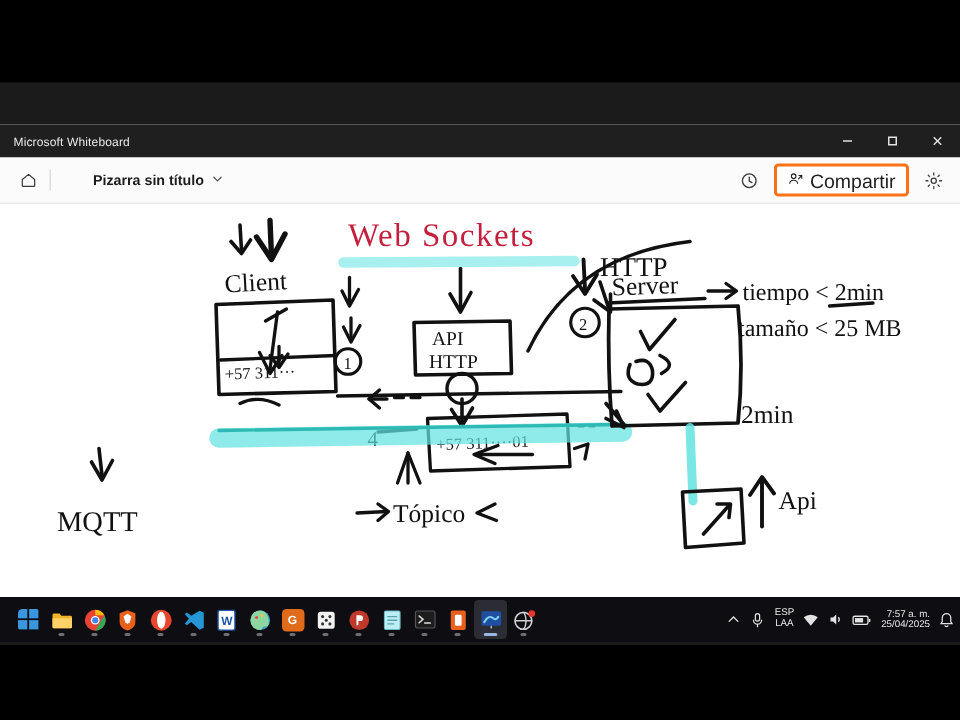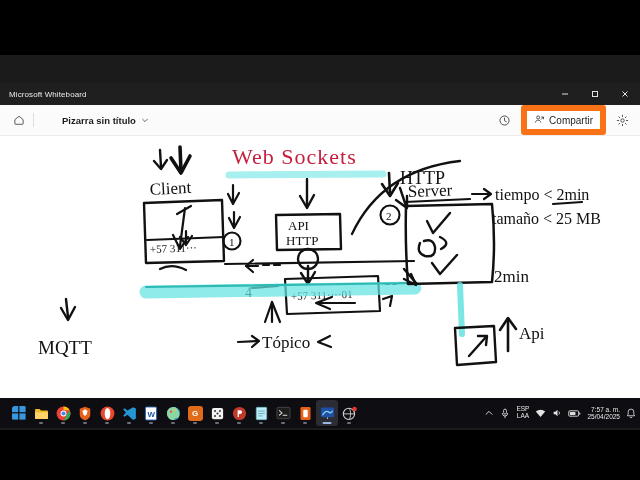--- a/index.html
+++ b/index.html
@@ -82,25 +82,25 @@
     position: absolute; right: 8px; top: 0; height: 30px;
     display: flex; align-items: center; gap: 7px;
   }
   .iconbtn {
     width: 19px; height: 19px;
     display: flex; align-items: center; justify-content: center;
     color: #3b3b3b;
   }
   #share-button {
     height: 18px;
-    border: 6px solid #f97316; border-radius: 3px;
+    border: 2px solid #f97316; border-radius: 3px;
     background: #fff;
     display: flex; align-items: center; gap: 4px;
     padding: 0 7px;
-    font-size: 10px; color: #1f1f1f;
+    font-size: 13px; color: #1f1f1f;
   }
 
   
   #canvas-area {
     position: relative;
     flex: 1 1 auto;
     background: #ffffff;
     overflow: hidden;
   }
   #ink { position: absolute; left: 0; top: 0; }

